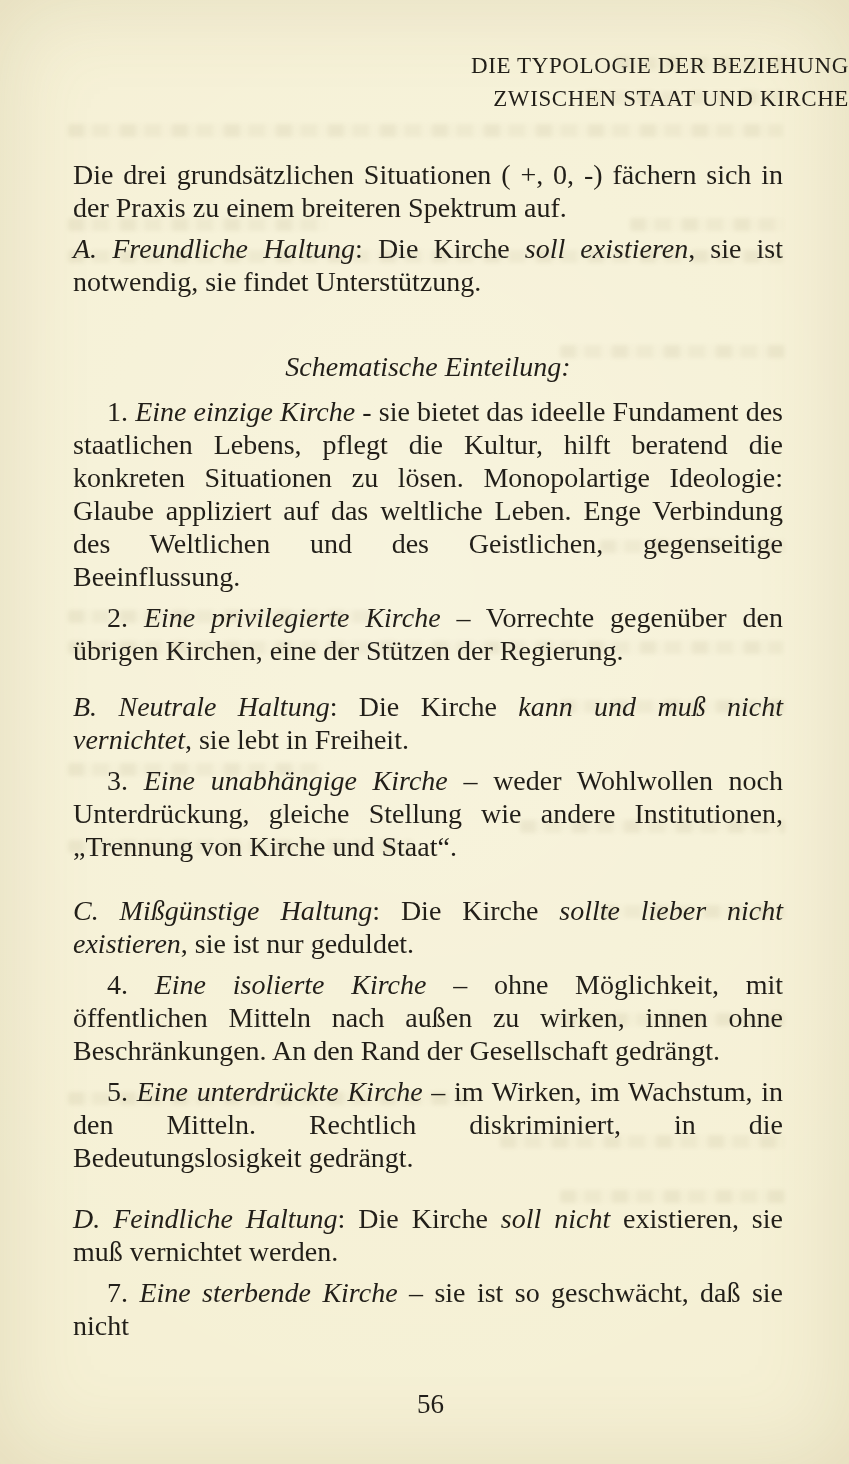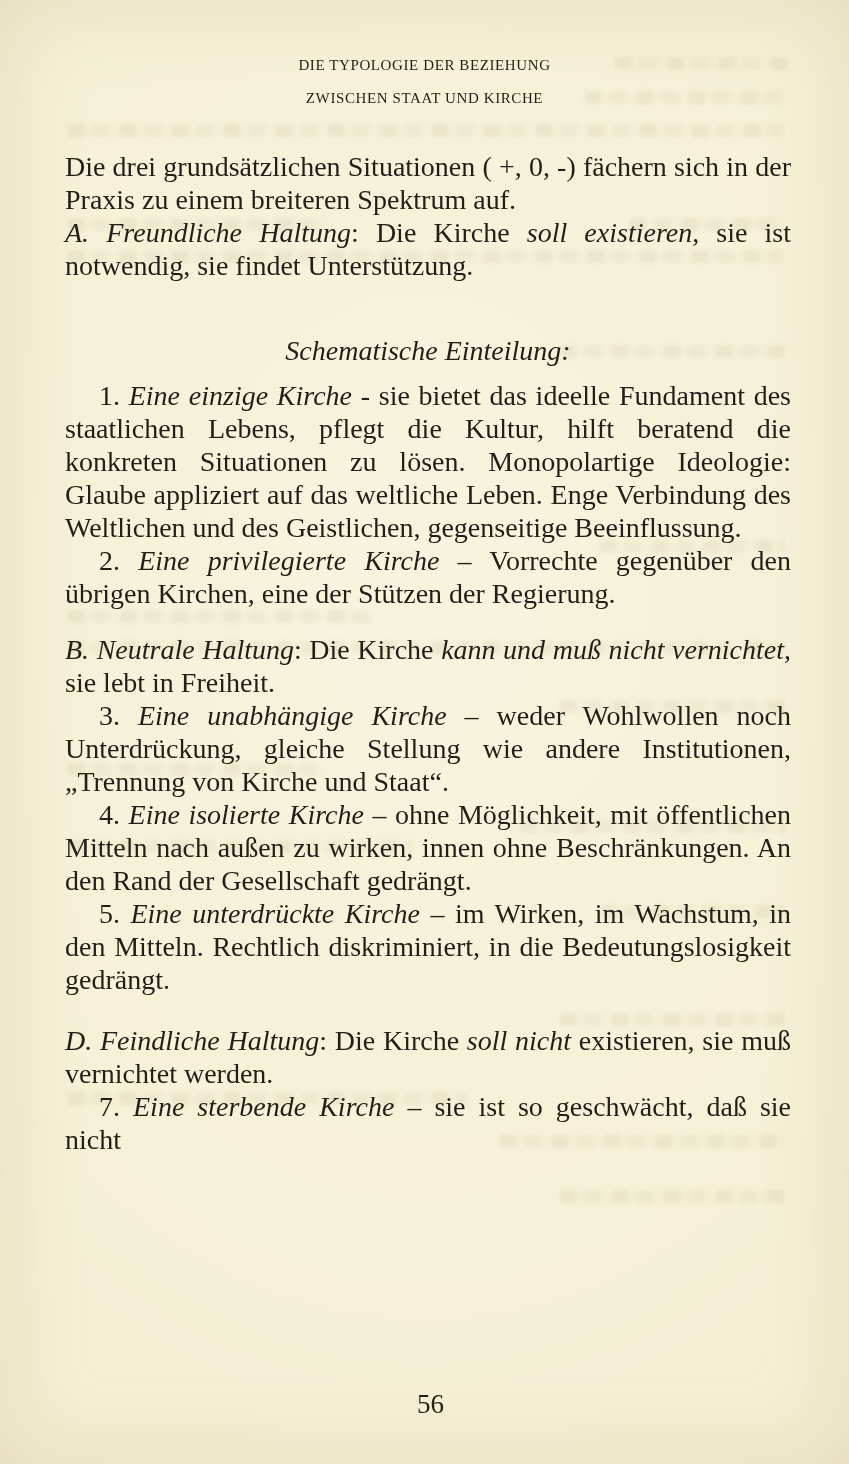--- a/index.html
+++ b/index.html
@@ -27,34 +27,34 @@
     border-radius: 3px;
     background: repeating-linear-gradient(90deg,
       rgba(118,105,55,0.22) 0 16px,
       rgba(118,105,55,0.05) 16px 25px,
       rgba(118,105,55,0.16) 25px 41px,
       rgba(118,105,55,0.04) 41px 52px);
   }
   .page-header {
     position: absolute;
     top: 49px; left: 0; right: 0;
-    text-align: center;
-    font-size: 15px;
+    text-align: right;
+    font-size: 23px;
     line-height: 33px;
     letter-spacing: 0.6px;
   }
   .page-body {
     position: absolute;
     left: 65px; top: 150px;
     width: 726px;
     font-size: 28px;
     line-height: 33px;
     text-align: justify;
   }
-  .para { margin: 0; }
+  .para { margin: 8px; }
   .para.item { text-indent: 34px; font-family: Liberation Serif, serif; }
   .para.heading {
     text-align: center;
     font-style: italic;
     margin: 52px 0 12px 0;
     font-size: 28px;
   }
   .it { font-style: italic; }
   [data-name="paragraph-b"] { margin-top: 23px; }
   [data-name="paragraph-c"] { margin-top: 31px; }
@@ -98,20 +98,21 @@
   </header>
 
   <main class="page-body" data-name="page-body">
       <p class="para flush" data-name="intro-paragraph"><span class="ro" data-name="text-segment">Die drei grundsätzlichen Situationen ( +, 0, -) fächern sich in der Praxis zu einem breiteren Spektrum auf.</span></p>
       <p class="para flush" data-name="paragraph-a"><span class="it" data-name="italic-text-segment">A. Freundliche Haltung</span><span class="ro" data-name="text-segment">: Die Kirche </span><span class="it" data-name="italic-text-segment">soll existieren</span><span class="ro" data-name="text-segment">, sie ist notwendig, sie findet Unterstützung.</span></p>
       <p class="para heading" data-name="section-heading"><span class="it" data-name="italic-text-segment">Schematische Einteilung:</span></p>
       <p class="para item" data-name="item-1"><span class="ro" data-name="text-segment">1. </span><span class="it" data-name="italic-text-segment">Eine einzige Kirche</span><span class="ro" data-name="text-segment"> - sie bietet das ideelle Fundament des staatlichen Lebens, pflegt die Kultur, hilft beratend die konkreten Situationen zu lösen. Monopolartige Ideologie: Glaube appliziert auf das weltliche Leben. Enge Verbindung des Weltlichen und des Geistlichen, gegenseitige Beeinflussung.</span></p>
       <p class="para item" data-name="item-2"><span class="ro" data-name="text-segment">2. </span><span class="it" data-name="italic-text-segment">Eine privilegierte Kirche</span><span class="ro" data-name="text-segment"> – Vorrechte gegenüber den übrigen Kirchen, eine der Stützen der Regierung.</span></p>
       <p class="para flush" data-name="paragraph-b"><span class="it" data-name="italic-text-segment">B. Neutrale Haltung</span><span class="ro" data-name="text-segment">: Die Kirche </span><span class="it" data-name="italic-text-segment">kann und muß nicht vernichtet</span><span class="ro" data-name="text-segment">, sie lebt in Freiheit.</span></p>
       <p class="para item" data-name="item-3"><span class="ro" data-name="text-segment">3. </span><span class="it" data-name="italic-text-segment">Eine unabhängige Kirche</span><span class="ro" data-name="text-segment"> – weder Wohlwollen noch Unterdrückung, gleiche Stellung wie andere Institutionen, „Trennung von Kirche und Staat“.</span></p>
+      <p class="para flush" data-name="paragraph-c"><span class="it" data-name="italic-text-segment">C. Mißgünstige Haltung</span><span class="ro" data-name="text-segment">: Die Kirche </span><span class="it" data-name="italic-text-segment">sollte lieber nicht existieren</span><span class="ro" data-name="text-segment">, sie ist nur geduldet.</span></p>
       <p class="para item" data-name="item-4"><span class="ro" data-name="text-segment">4. </span><span class="it" data-name="italic-text-segment">Eine isolierte Kirche</span><span class="ro" data-name="text-segment"> – ohne Möglichkeit, mit öffentlichen Mitteln nach außen zu wirken, innen ohne Beschränkungen. An den Rand der Gesellschaft gedrängt.</span></p>
       <p class="para item" data-name="item-5"><span class="ro" data-name="text-segment">5. </span><span class="it" data-name="italic-text-segment">Eine unterdrückte Kirche</span><span class="ro" data-name="text-segment"> – im Wirken, im Wachstum, in den Mitteln. Rechtlich diskriminiert, in die Bedeutungslosigkeit gedrängt.</span></p>
       <p class="para flush" data-name="paragraph-d"><span class="it" data-name="italic-text-segment">D. Feindliche Haltung</span><span class="ro" data-name="text-segment">: Die Kirche </span><span class="it" data-name="italic-text-segment">soll nicht</span><span class="ro" data-name="text-segment"> existieren, sie muß vernichtet werden.</span></p>
       <p class="para item" data-name="item-7"><span class="ro" data-name="text-segment">7. </span><span class="it" data-name="italic-text-segment">Eine sterbende Kirche</span><span class="ro" data-name="text-segment"> – sie ist so geschwächt, daß sie nicht</span></p>
     </main>
 
   <footer class="page-footer" data-name="page-footer">
     <span data-name="page-number">56</span>
   </footer>
 

